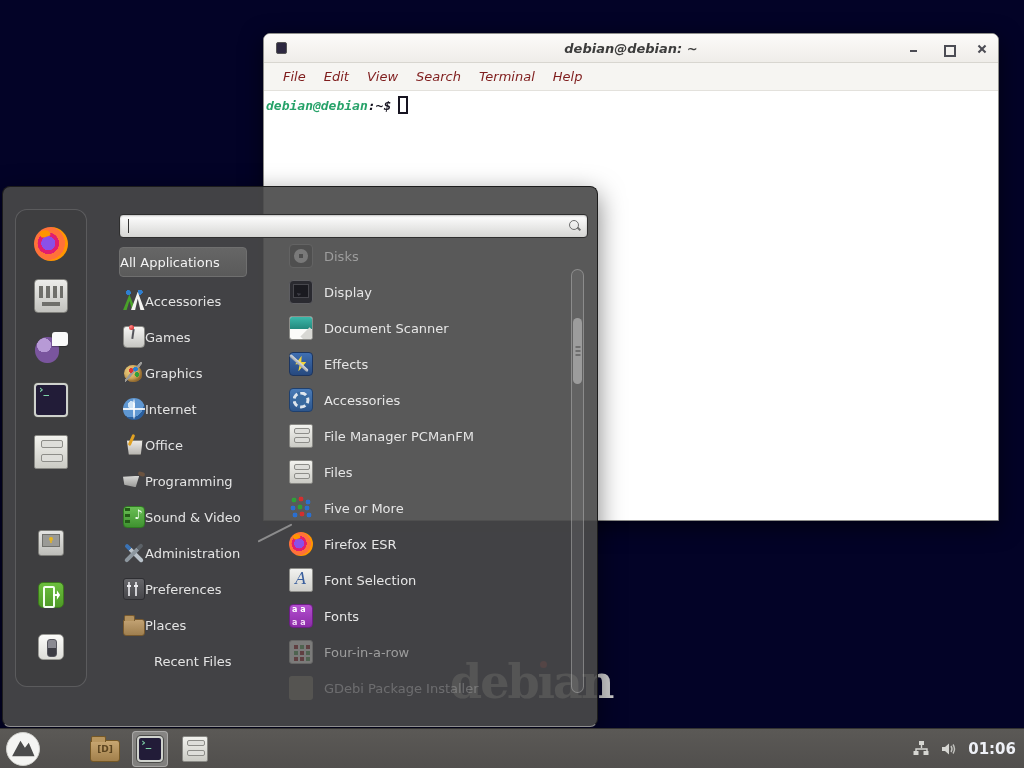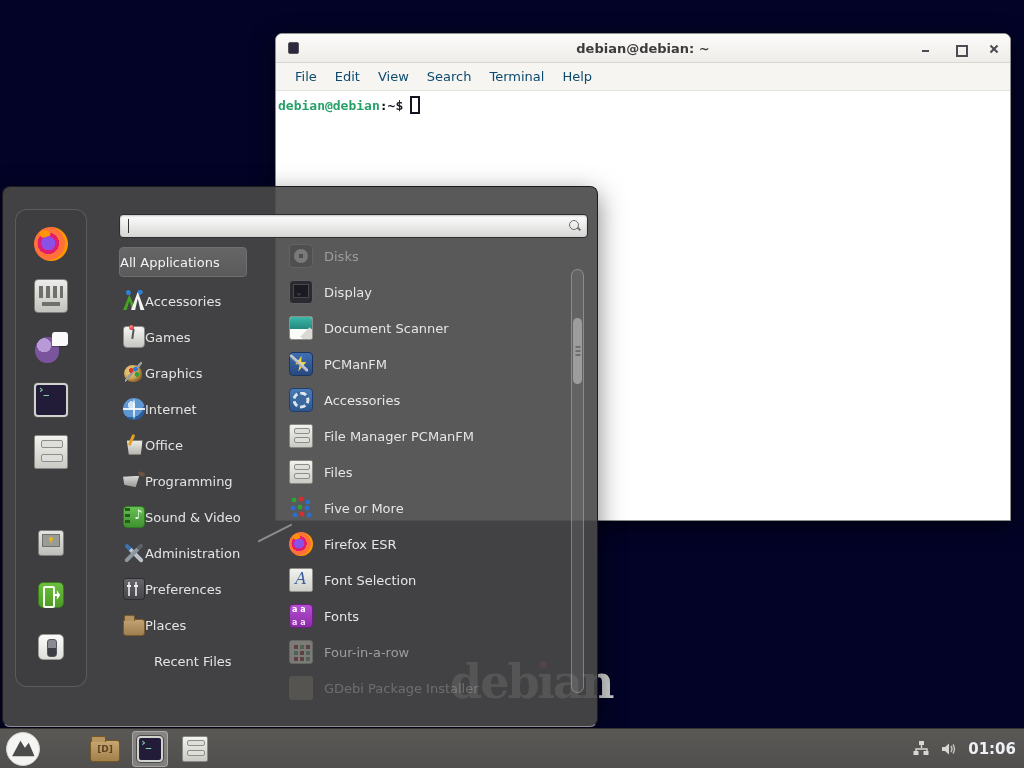--- a/index.html
+++ b/index.html
@@ -8,39 +8,39 @@
 
   
   .watermark { position:absolute; left:450px; top:655px; z-index:1;
     font-size:46px; font-weight:bold; letter-spacing:-2px; color:#cfcfcf;
     font-family:"DejaVu Serif","Liberation Serif",serif; }
   .watermark .tittle { position:relative; }
   .watermark .tittle::after { content:""; position:absolute; left:2px; top:6px;
     width:7px; height:7px; border-radius:50%; background:#c0202a; }
 
   
-  .term-win { position:absolute; left:275px; top:33px; width:736px; height:488px; z-index:2;
+  .term-win { position:absolute; left:263px; top:33px; width:736px; height:488px; z-index:2;
     border:1px solid #8f8f8b; border-radius:7px 7px 0 0; background:#ffffff;
-    box-shadow:0 6px 22px rgba(0,0,0,.55); }
+    box-shadow:0 6px 22px rgba(0,0,0,.55);font-style:italic; }
   .term-titlebar { position:relative; height:29px; border-radius:6px 6px 0 0;
     background:linear-gradient(#fcfbf9,#efede9); border-bottom:1px solid #d8d6d0;
     display:flex; align-items:center; justify-content:center; }
   .term-title { font-size:13px; font-weight:bold; color:#3c3c3c; }
   .term-mini-icon { position:absolute; left:12px; top:8px; width:11px; height:12px;
     background:#2d2840; border-radius:2px; border:1px solid #555; }
   .win-btns { position:absolute; right:10px; top:0; height:29px; display:flex; align-items:center; gap:22px; }
   .wbtn { width:12px; height:12px; position:relative; cursor:default; }
   .wbtn-min::before { content:""; position:absolute; left:2px; bottom:3px; width:7px; height:2px; background:#4c4c54; }
   .wbtn-max::before { content:""; position:absolute; left:2px; top:2px; width:8px; height:8px; border:2px solid #4c4c54; }
   .wbtn-close::before,.wbtn-close::after { content:""; position:absolute; left:1px; top:5px; width:10px; height:2px; background:#4c4c54; }
   .wbtn-close::before { transform:rotate(45deg); } .wbtn-close::after { transform:rotate(-45deg); }
 
   .term-menubar { height:28px; background:#f6f5f2; border-bottom:1px solid #e3e1dc;
     display:flex; align-items:center; padding-left:10px; }
-  .tmenu-item { font-size:13px; color:#0c4a6e; padding:4px 9px; }
+  .tmenu-item { font-size:13px; color:#7f1d1d; padding:4px 9px; }
 
   .term-content { position:relative; height:429px; background:#fff; display:flex;flex-direction:column; }
   .term-text { flex:1; padding:5px 0 0 2px; font-family:"DejaVu Sans Mono","Liberation Mono",monospace;
     font-size:13px; font-weight:bold; white-space:pre; }
   .prompt-user { color:#26a269; } .prompt-rest { color:#171421; }
   .term-cursor { display:inline-block; width:10px; height:18px; border:2px solid #171421;
     vertical-align:-4px; margin-left:7px; }
   .term-scrollbar { width:14px; background:#eceae6; border-left:1px solid #dddbd6; position:relative; }
   .term-thumb { position:absolute; left:2px; right:2px; top:2px; bottom:2px;
     background:#8d928c; border-radius:6px; }
@@ -399,21 +399,21 @@
       <div class="app-row">
         <span class="ic ic24 ic-display"></span>
         <span>Display</span>
       </div>
       <div class="app-row">
         <span class="ic ic24 ic-doc-scanner"></span>
         <span>Document Scanner</span>
       </div>
       <div class="app-row">
         <span class="ic ic24 ic-effects"></span>
-        <span>PCManFM</span>
+        <span>Effects</span>
       </div>
       <div class="app-row">
         <span class="ic ic24 ic-extensions"></span>
         <span>Accessories</span>
       </div>
       <div class="app-row">
         <span class="ic ic24 ic-cabinet"></span>
         <span>File Manager PCManFM</span>
       </div>
       <div class="app-row">

